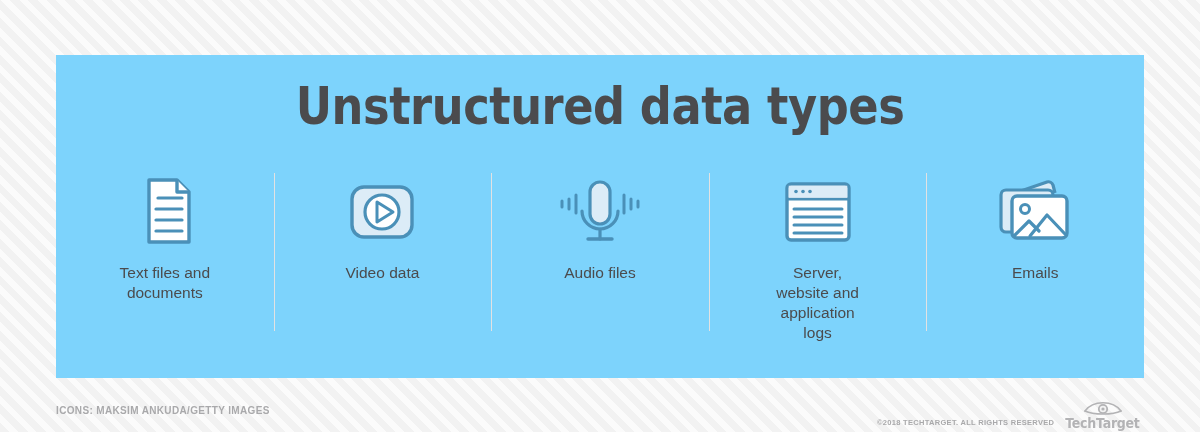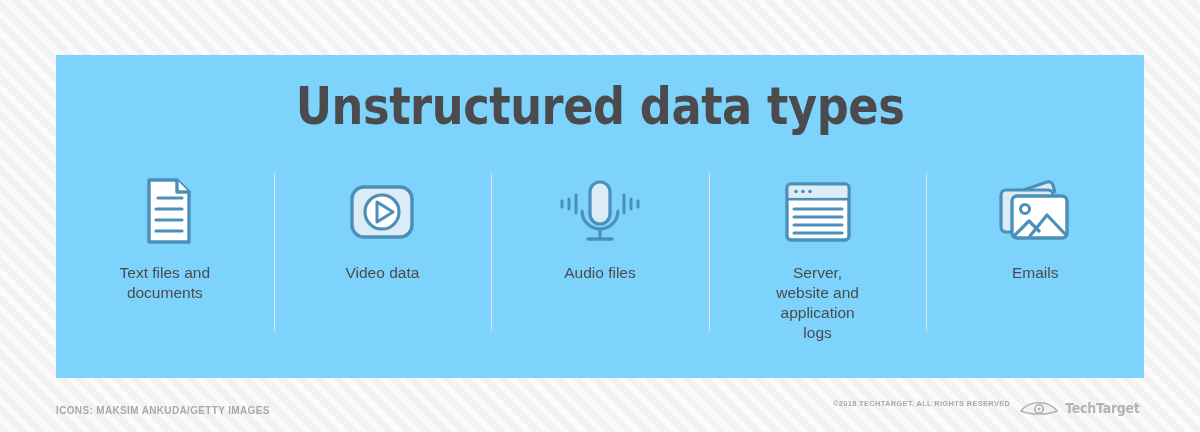--- a/index.html
+++ b/index.html
@@ -57,31 +57,31 @@
   }
   .footer-left{
     position:absolute;left:56px;top:405px;
     font-size:10px;letter-spacing:0.35px;
     color:#a9a9ab;font-weight:bold;
     font-family:"Liberation Sans", sans-serif;
     white-space:nowrap;
   }
   .footer-right{
     position:absolute;right:56px;top:399px;
-    display:flex;align-items:flex-start;gap:7px;
+    display:flex;align-items:flex-end;gap:7px;
   }
   .copyright{
     font-size:7.5px;letter-spacing:0.3px;
     color:#a9a9ab;font-weight:bold;
     white-space:nowrap;
     padding-bottom:3px;
     font-family:"Liberation Sans", sans-serif;
   }
   .tt-logo{
-    display:flex;flex-direction:row;align-items:center;
+    display:flex;flex-direction:column;align-items:center;
     color:#b3b3b5;
   }
   .tt-word{
     font-size:14px;font-weight:bold;letter-spacing:-0.3px;
     color:#b3b3b5;line-height:1;
     font-family:"DejaVu Sans", sans-serif;
     transform:scaleX(0.9);
   }
 </style>
 </head>

